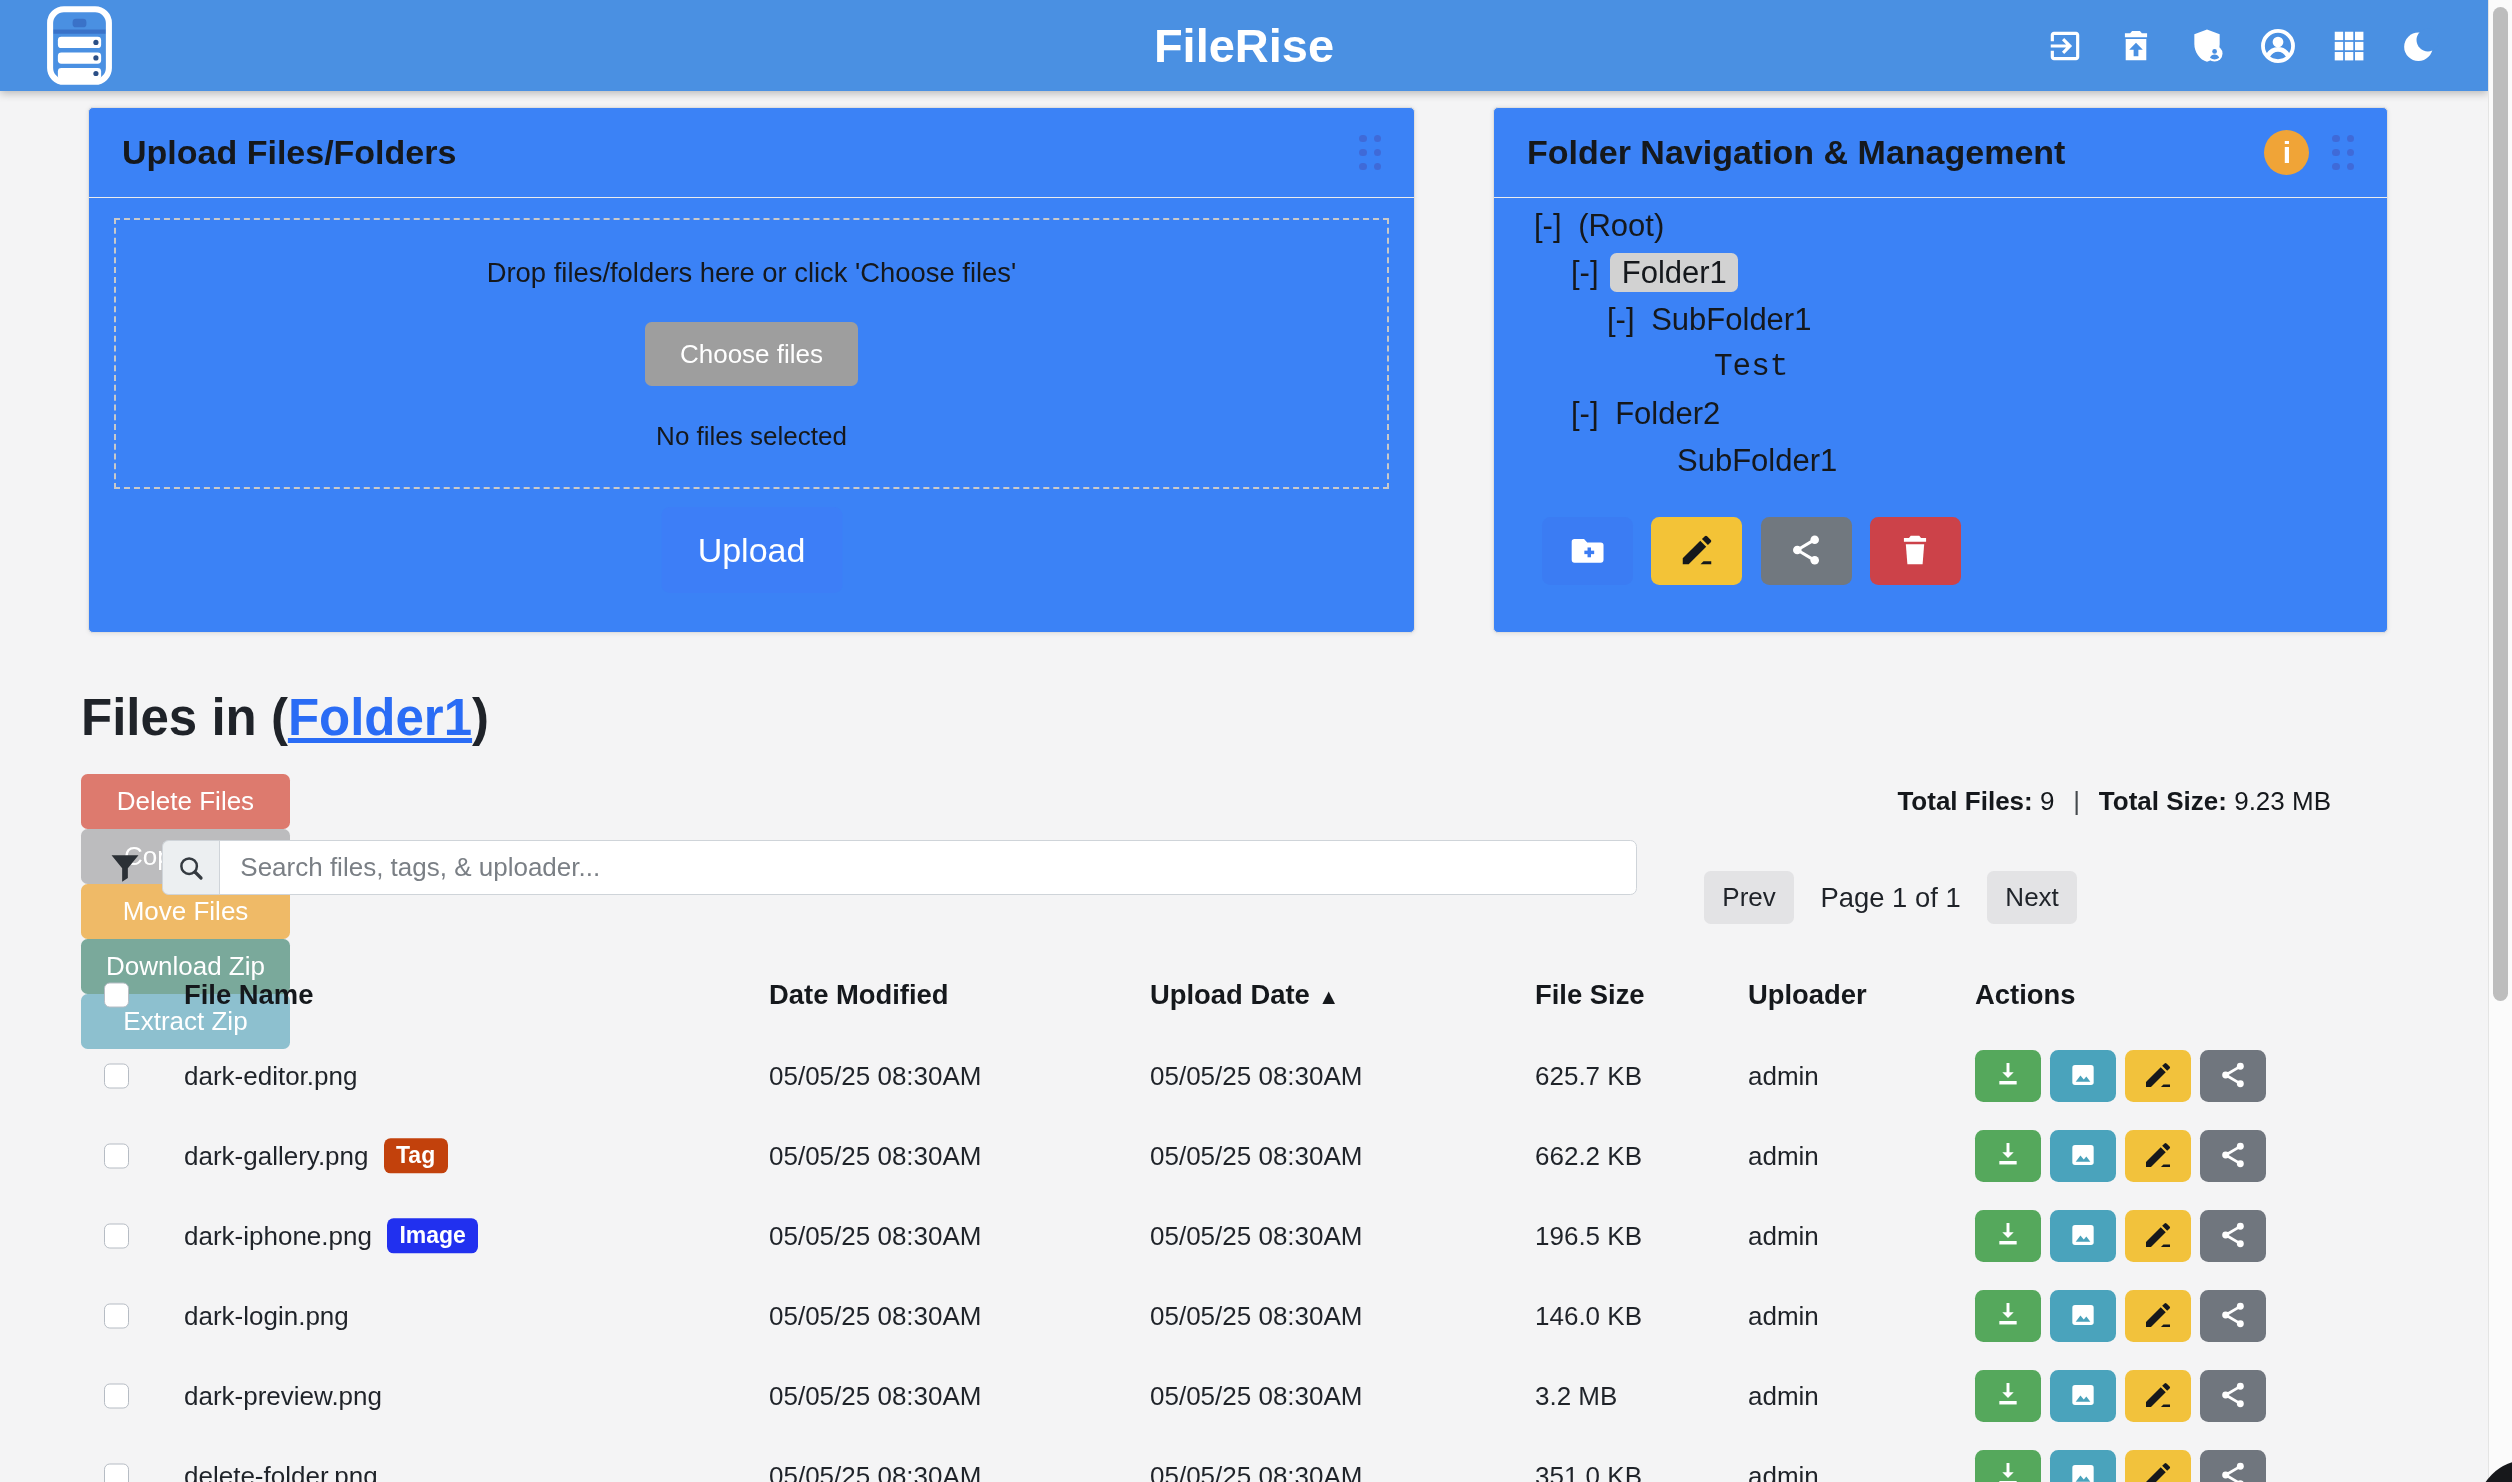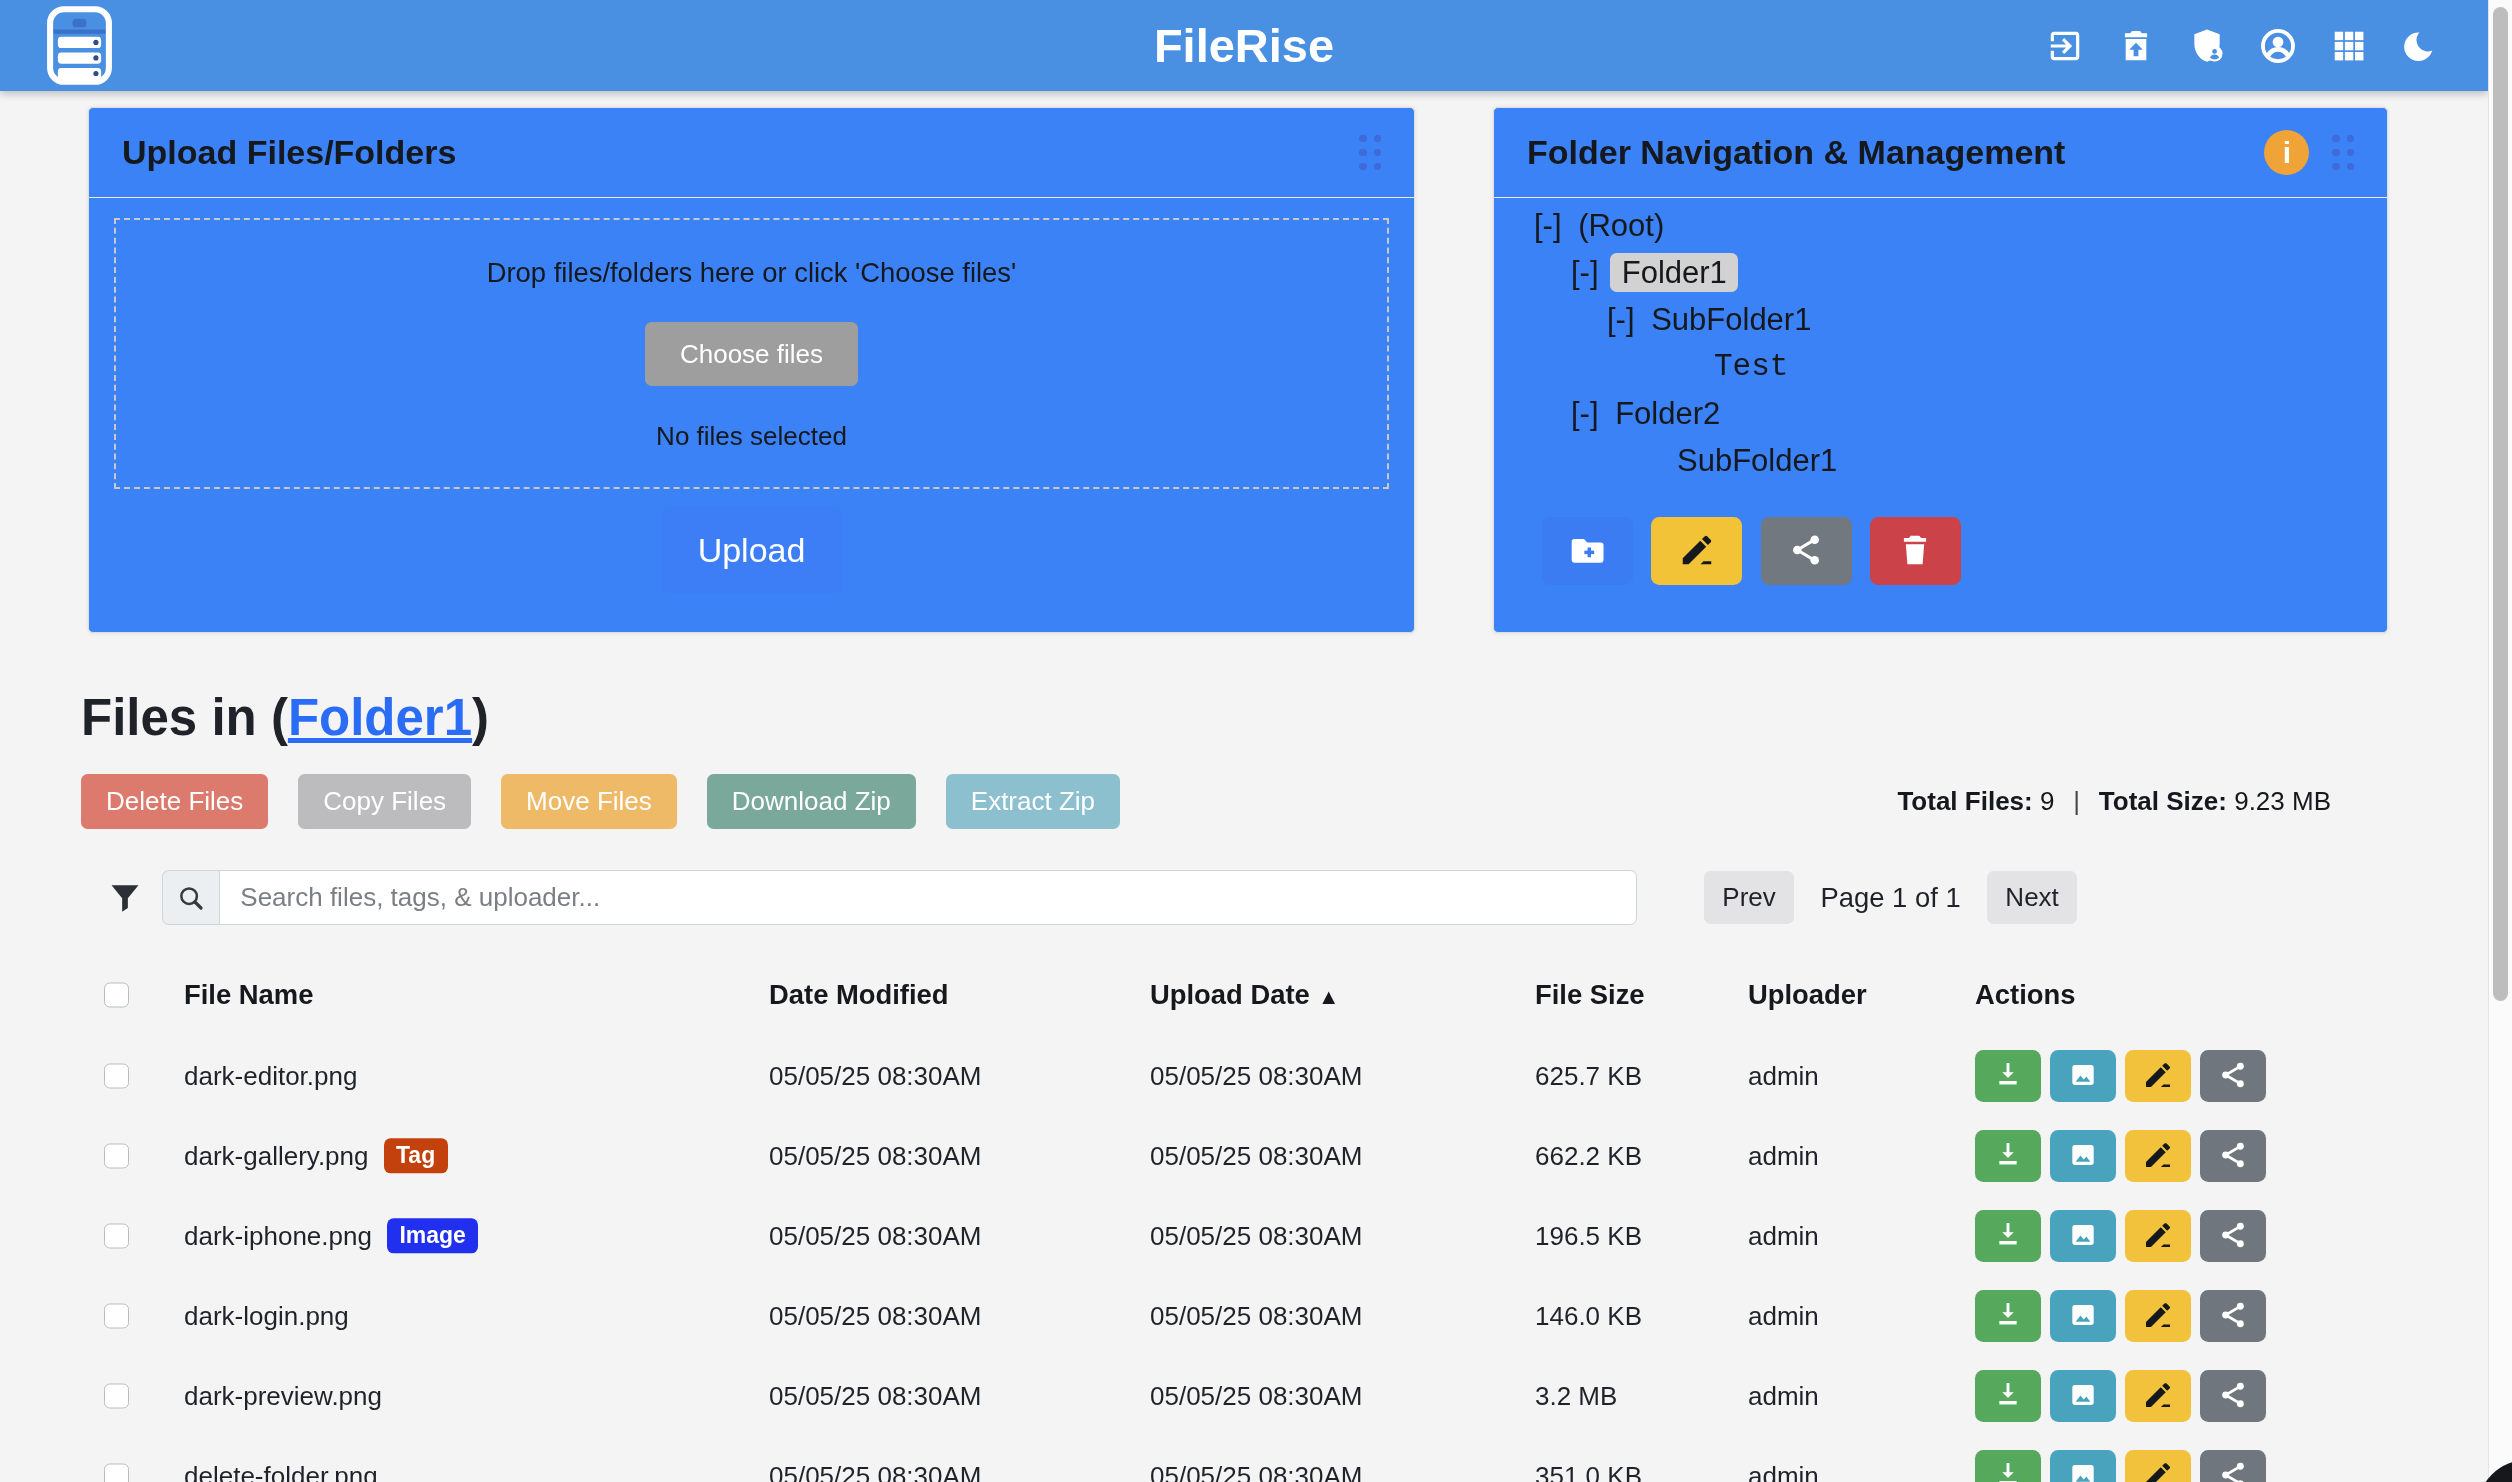--- a/index.html
+++ b/index.html
@@ -58,28 +58,28 @@
   .folder-actions{position:absolute; top:409px; left:48px; display:flex; gap:18.3px;}
   .fbtn{width:91px; height:68px; border:none; border-radius:8.3px; display:flex; align-items:center;
     justify-content:center; cursor:pointer;}
   .fbtn svg{width:38px; height:38px;}
   .fbtn-blue{background:var(--folder-btn-blue);} .fbtn-yellow{background:var(--folder-btn-yellow);}
   .fbtn-gray{background:var(--folder-btn-gray);} .fbtn-red{background:var(--folder-btn-red);}
 
   
   .files-heading{position:absolute; left:81px; top:688px; font-size:51px; font-weight:bold; color:#1f2329;}
   .files-heading a{color:var(--link-blue); text-decoration:underline; cursor:pointer;}
-  .files-toolbar{position:absolute; left:81px; top:774px; display:flex; gap:30px;}
+  .files-toolbar{position:absolute; left:81px; top:774px; display:flex; flex-direction:column;}
   .tbtn{height:55px; padding:0 25px; border:none; border-radius:6.6px; color:#fff; font-size:26px;
     font-family:inherit; cursor:pointer;}
   .summary{position:absolute; right:181px; top:786px; font-size:26px; color:#15181c; white-space:nowrap;}
   .summary b{font-weight:bold;}
   .summary .sep{margin:0 11.6px; color:#45494e;}
 
-  .search-row{position:absolute; left:106px; top:870px; display:flex; align-items:center;}
+  .search-row{position:absolute; left:106px; top:840px; display:flex; align-items:center;}
   .filter-icon{width:38px; height:38px; margin-right:18.3px; cursor:pointer;}
   .search-group{display:flex; height:55px;}
   .search-addon{width:57px; background:#eceff1; border:1.7px solid #cfd4d9; border-right:none;
     border-radius:6.6px 0 0 6.6px; display:flex; align-items:center; justify-content:center; cursor:pointer;}
   .search-addon svg{width:30px; height:30px;}
   .search-input{width:1418px; height:55px; border:1.7px solid #cfd4d9; border-radius:0 6.6px 6.6px 0;
     font-size:26px; padding:0 20px; font-family:inherit; color:#1f2329; background:#fff; outline:none;}
   .search-input::placeholder{color:#7a7f85;}
 
   .pagination{position:absolute; left:1666px; top:871px; display:flex; align-items:center;margin-left:38px;}

